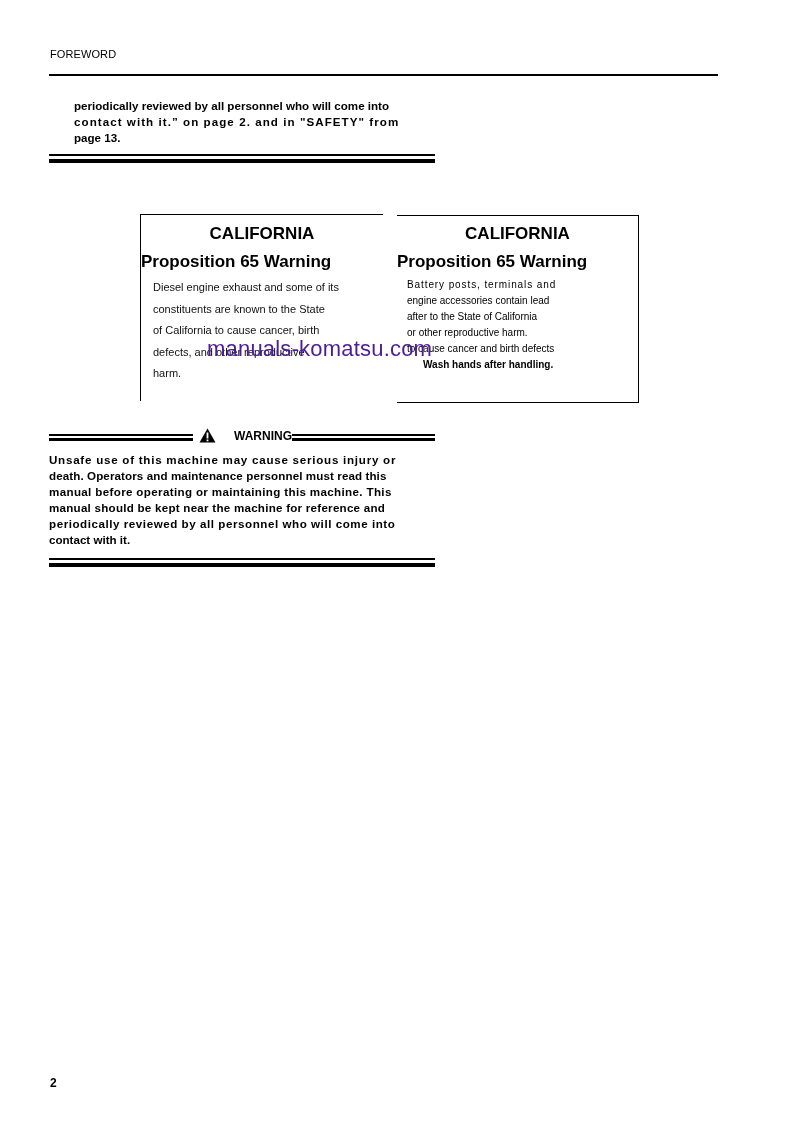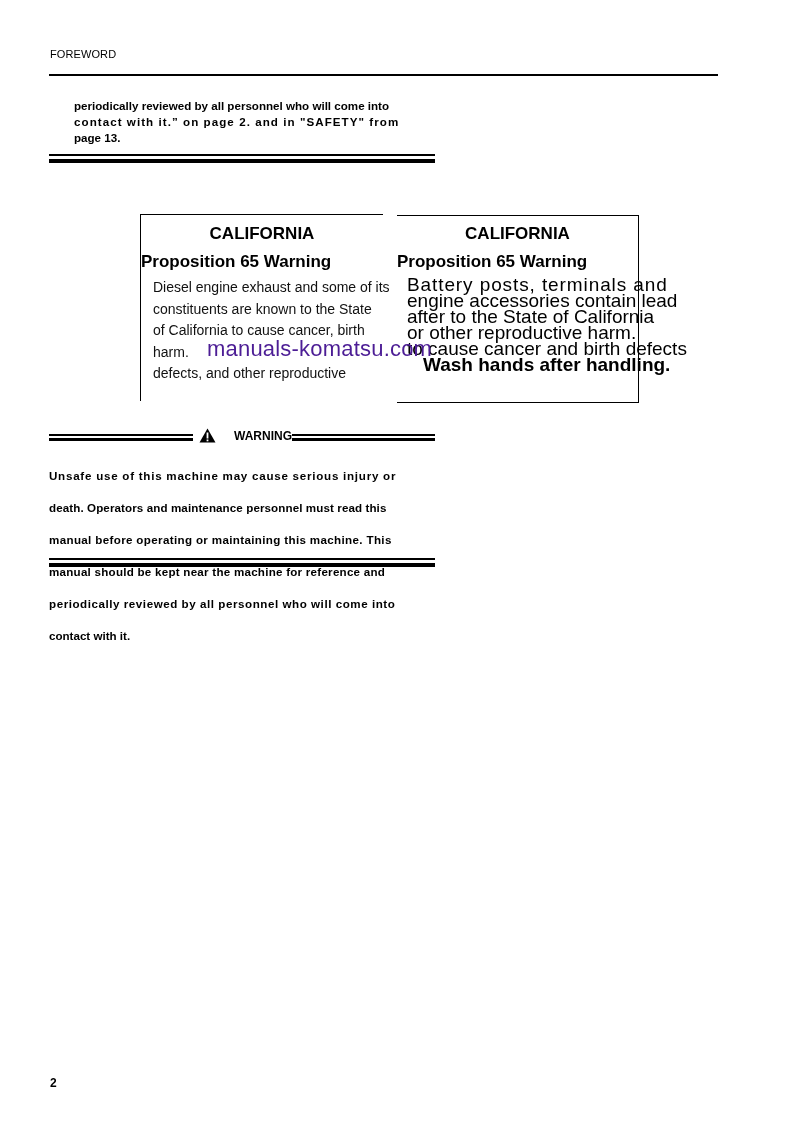--- a/index.html
+++ b/index.html
@@ -19,37 +19,37 @@
     .rule-thick { height: 4px; background: #000; }
 
     .box-left { left: 140px; top: 214px; width: 242px; height: 186px;
                 border-top: 1px solid #000; border-left: 1px solid #000; }
     .box-right { left: 397px; top: 215px; width: 241px; height: 186px;
                  border-top: 1px solid #000; border-right: 1px solid #000; border-bottom: 1px solid #000; }
 
     .box-title { font-weight: bold; font-size: 17px; text-align: center; }
     .box-subtitle { font-weight: bold; font-size: 17px; text-align: left; }
 
-    .left-body { left: 12px; top: 62px; width: 225px; font-size: 14px; line-height: 21.5px; color: #111; }
+    .left-body { left: 12px; top: 62px; width: 225px; font-size: 11px; line-height: 21.5px; color: #111; }
     .left-body span { display: block; white-space: nowrap; }
-    .right-body { left: 10px; top: 61px; width: 230px; font-size: 19px; line-height: 16px; }
+    .right-body { left: 10px; top: 61px; width: 230px; font-size: 10px; line-height: 16px; }
     .right-body span { display: block; white-space: nowrap; }
     .right-body .spaced { letter-spacing: 0.9px; }
     .right-body .wash { font-weight: bold; padding-left: 16px; }
 
     .watermark { left: 207px; top: 336px; font-size: 22px; color: #4c1d95; white-space: nowrap; letter-spacing: 0.2px; }
 
     .warn-head { left: 49px; top: 428px; width: 386px; height: 16px; }
     .warn-head .seg { position: absolute; top: 6px; }
     .warn-head .seg .rule-thin { margin-bottom: 2px; height: 2px; }
     .warn-head .seg .rule-thick { height: 3px; }
     .warn-label { position: absolute; left: 150px; top: 0; font-size: 12px; font-weight: bold; white-space: nowrap; display: flex; align-items: center; gap: 18px; }
 
     .warn-body { left: 49px; top: 452px; width: 388px; font-size: 11.6px; font-weight: bold; line-height: 16px; }
-    .warn-body span { display: block; white-space: nowrap; margin-top: 16px; }
+    .warn-body span { display: block; white-space: nowrap; }
     .warn-body .sp1 { letter-spacing: 0.75px; }
     .warn-body .sp2 { letter-spacing: 0.1px; }
     .warn-body .sp3 { letter-spacing: 0.35px; }
     .warn-body .sp4 { letter-spacing: 0.25px; }
     .warn-body .sp5 { letter-spacing: 0.55px; }
 
     .page-num { left: 50px; top: 1076px; font-size: 12px; font-weight: bold; }
   </style>
 </head>
 <body>
@@ -68,22 +68,22 @@
   <div class="rule-thick"></div>
 </div>
 
 <div class="abs box-left">
   <div class="abs box-title" style="left:0; top:9px; width:242px;">CALIFORNIA</div>
   <div class="abs box-subtitle" style="left:0; top:37px; width:242px;">Proposition 65 Warning</div>
   <div class="abs left-body">
     <span>Diesel engine exhaust and some of its</span>
     <span>constituents are known to  the State</span>
     <span>of California to cause cancer, birth</span>
+    <span>defects, and other reproductive</span>
     <span>harm.</span>
-    <span>defects, and other reproductive</span>
   </div>
 </div>
 
 <div class="abs box-right">
   <div class="abs box-title" style="left:0; top:8px; width:241px;">CALIFORNIA</div>
   <div class="abs box-subtitle" style="left:0; top:36px; width:241px;">Proposition 65 Warning</div>
   <div class="abs right-body">
     <span class="spaced">Battery posts, terminals and</span>
     <span>engine accessories contain lead</span>
     <span>after to the State of California</span>

